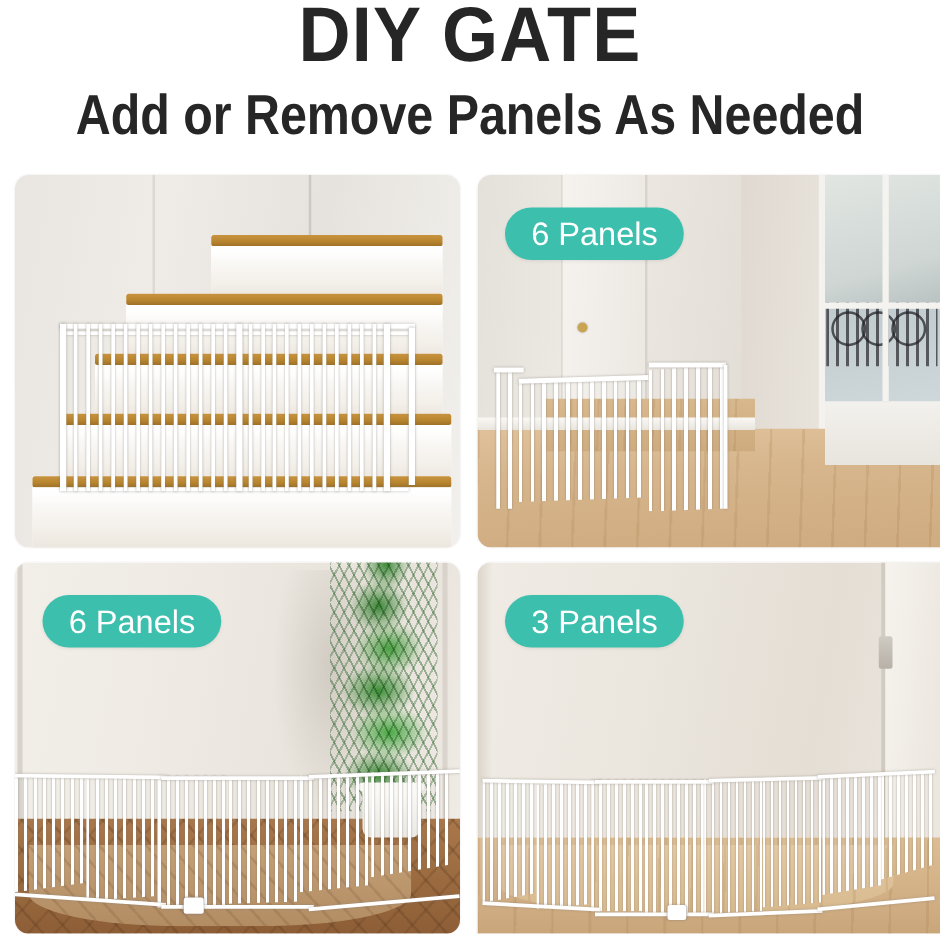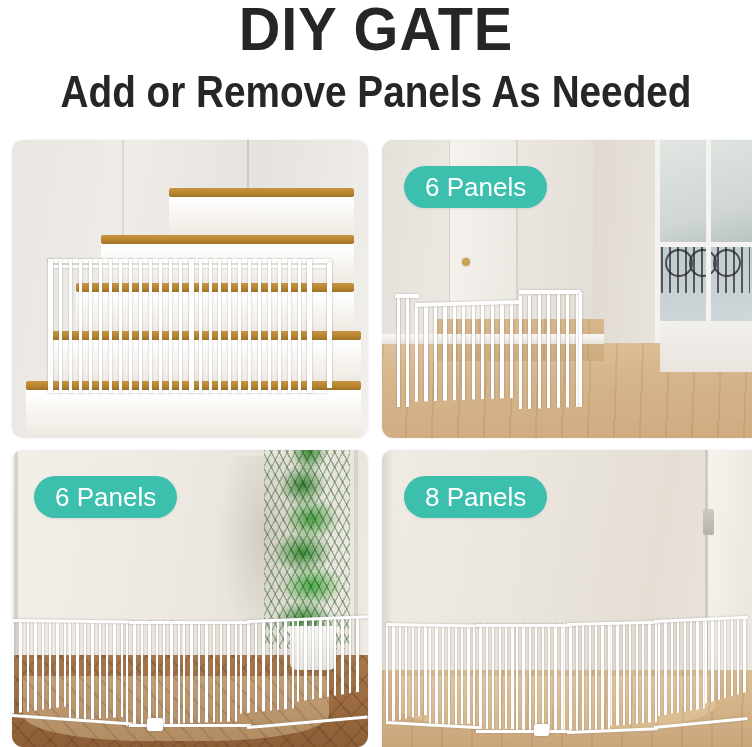--- a/index.html
+++ b/index.html
@@ -566,16 +566,16 @@
 
         <div class="botrail" style="left:0; top:84%; width:26%; transform: rotate(3.2deg); transform-origin: left center;"></div>
         <div class="botrail" style="left:25%; top:91%; width:26%;"></div>
         <div class="botrail" style="left:50%; top:92%; width:25%; transform: rotate(-2.4deg); transform-origin: left center;"></div>
         <div class="botrail" style="left:74%; top:88%; width:26%; transform: rotate(-5.5deg); transform-origin: left center;"></div>
 
         <div class="latch" style="left:41%; top:86%;"></div>
       </div>
     </div>
 
-    <div class="badge">8 Panels</div>
+    <div class="badge">3 Panels</div>
   </div>
 
 </div>
 
 </body></html>

